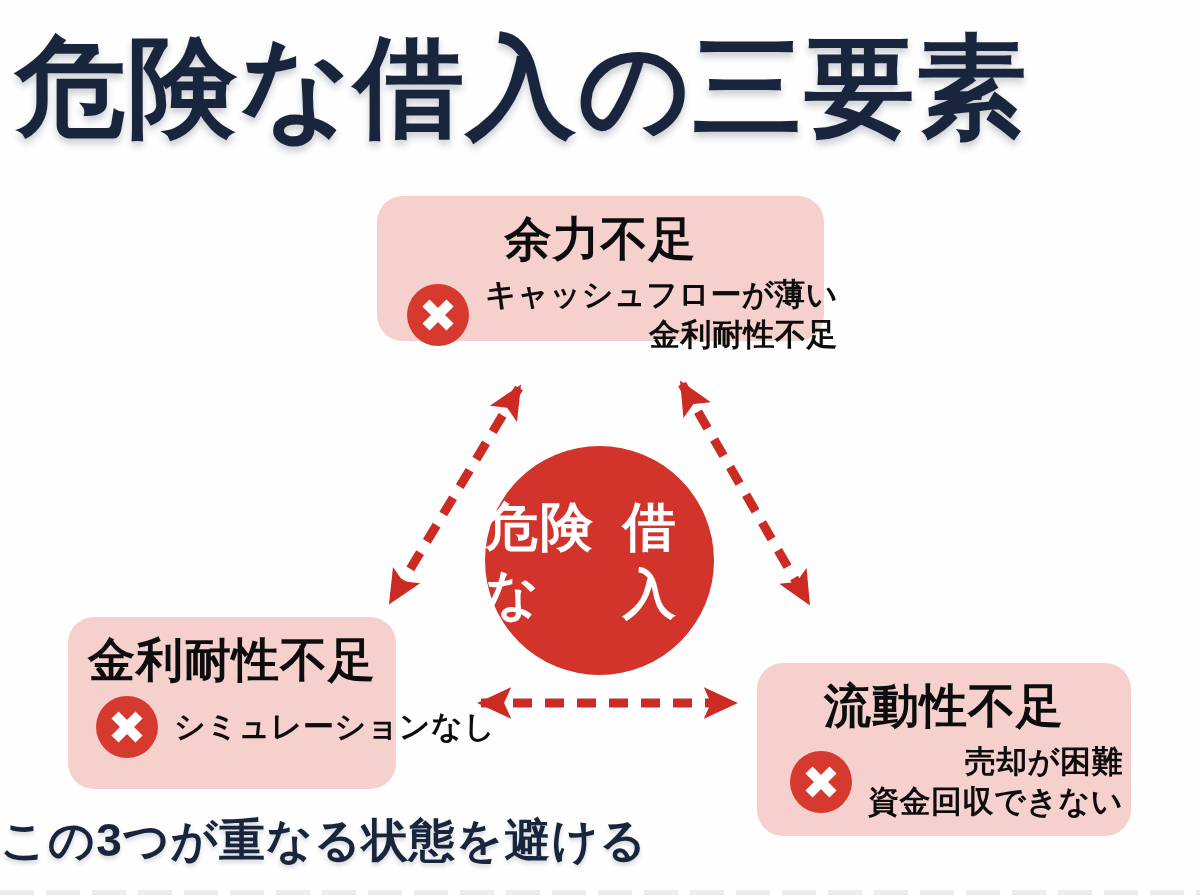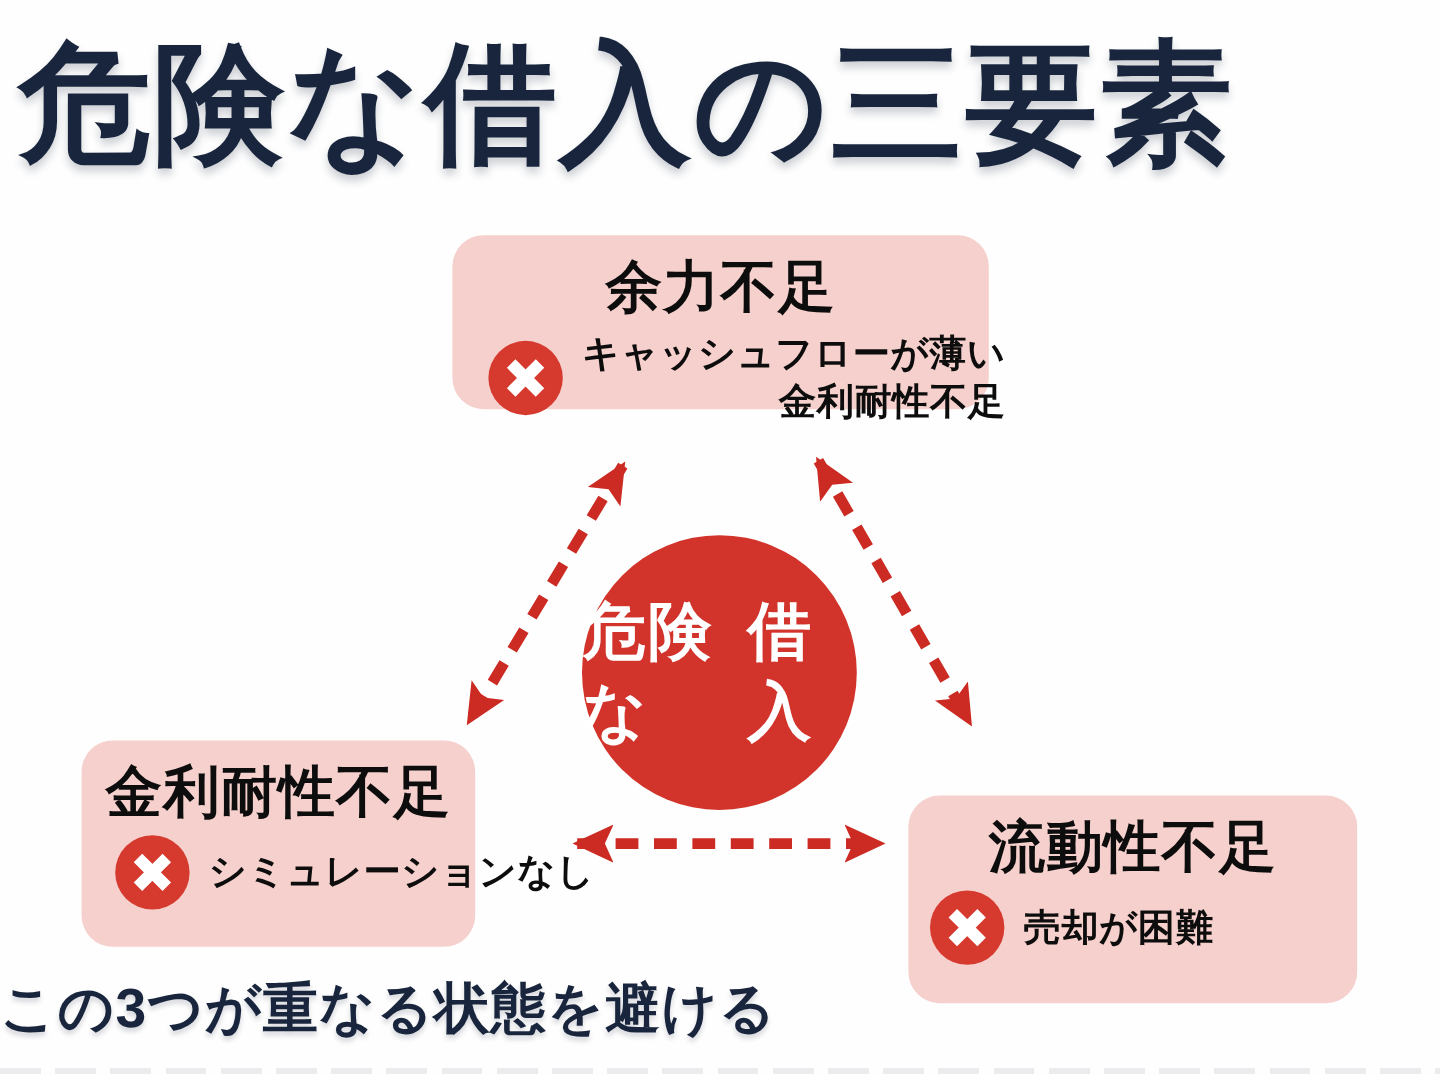--- a/index.html
+++ b/index.html
@@ -29,21 +29,21 @@
   }
   .cross-badge svg{display:block;}
   .point-lines{
     font-weight:800;font-size:31px;line-height:1.3;white-space:nowrap;letter-spacing:0.5px;
   }
   .box-top{left:377px;top:196px;width:447px;height:145px;}
   .box-top .content-row{padding-left:30px;}
   .box-left{left:68px;top:617px;width:328px;height:172px;}
   .box-left .content-row{padding-left:28px;}
   .box-right{left:757px;top:615px;width:374px;height:173px;margin-top:48px;}
-  .box-right .content-row{padding-left:18px;}
+  .box-right .content-row{padding-left:33px;}
   .center-circle{
     position:absolute;left:485px;top:446px;width:229px;height:229px;border-radius:50%;
     background:#d2342b;display:flex;flex-direction:row;align-items:center;justify-content:center;
     color:#ffffff;font-size:53px;font-weight:800;line-height:1.25;letter-spacing:2px;
   }
   .arrow-layer{position:absolute;left:0;top:0;width:1200px;height:896px;pointer-events:none;}
   .footer-note{
     position:absolute;top:810px;left:0;width:1200px;text-align:left;
     font-size:46px;font-weight:900;color:#18253c;letter-spacing:1px;
     text-shadow:0 3px 4px rgba(25,35,60,0.18);white-space:nowrap;
@@ -108,20 +108,21 @@
   <div class="factor-box box-right">
     <div class="heading">流動性不足</div>
     <div class="content-row">
       <span class="cross-badge">
         <svg width="40" height="40" viewBox="0 0 40 40">
           <path d="M8 8 L32 32 M32 8 L8 32" stroke="#ffffff" stroke-width="10" stroke-linecap="butt"></path>
         </svg>
       </span>
       <div class="point-lines">
         <div>売却が困難</div>
+        <div>資金回収できない</div>
       </div>
     </div>
   </div>
 
   <div class="footer-note">この3つが重なる状態を避ける</div>
 
   <div class="bottom-artifact"></div>
 
 </div>
 

